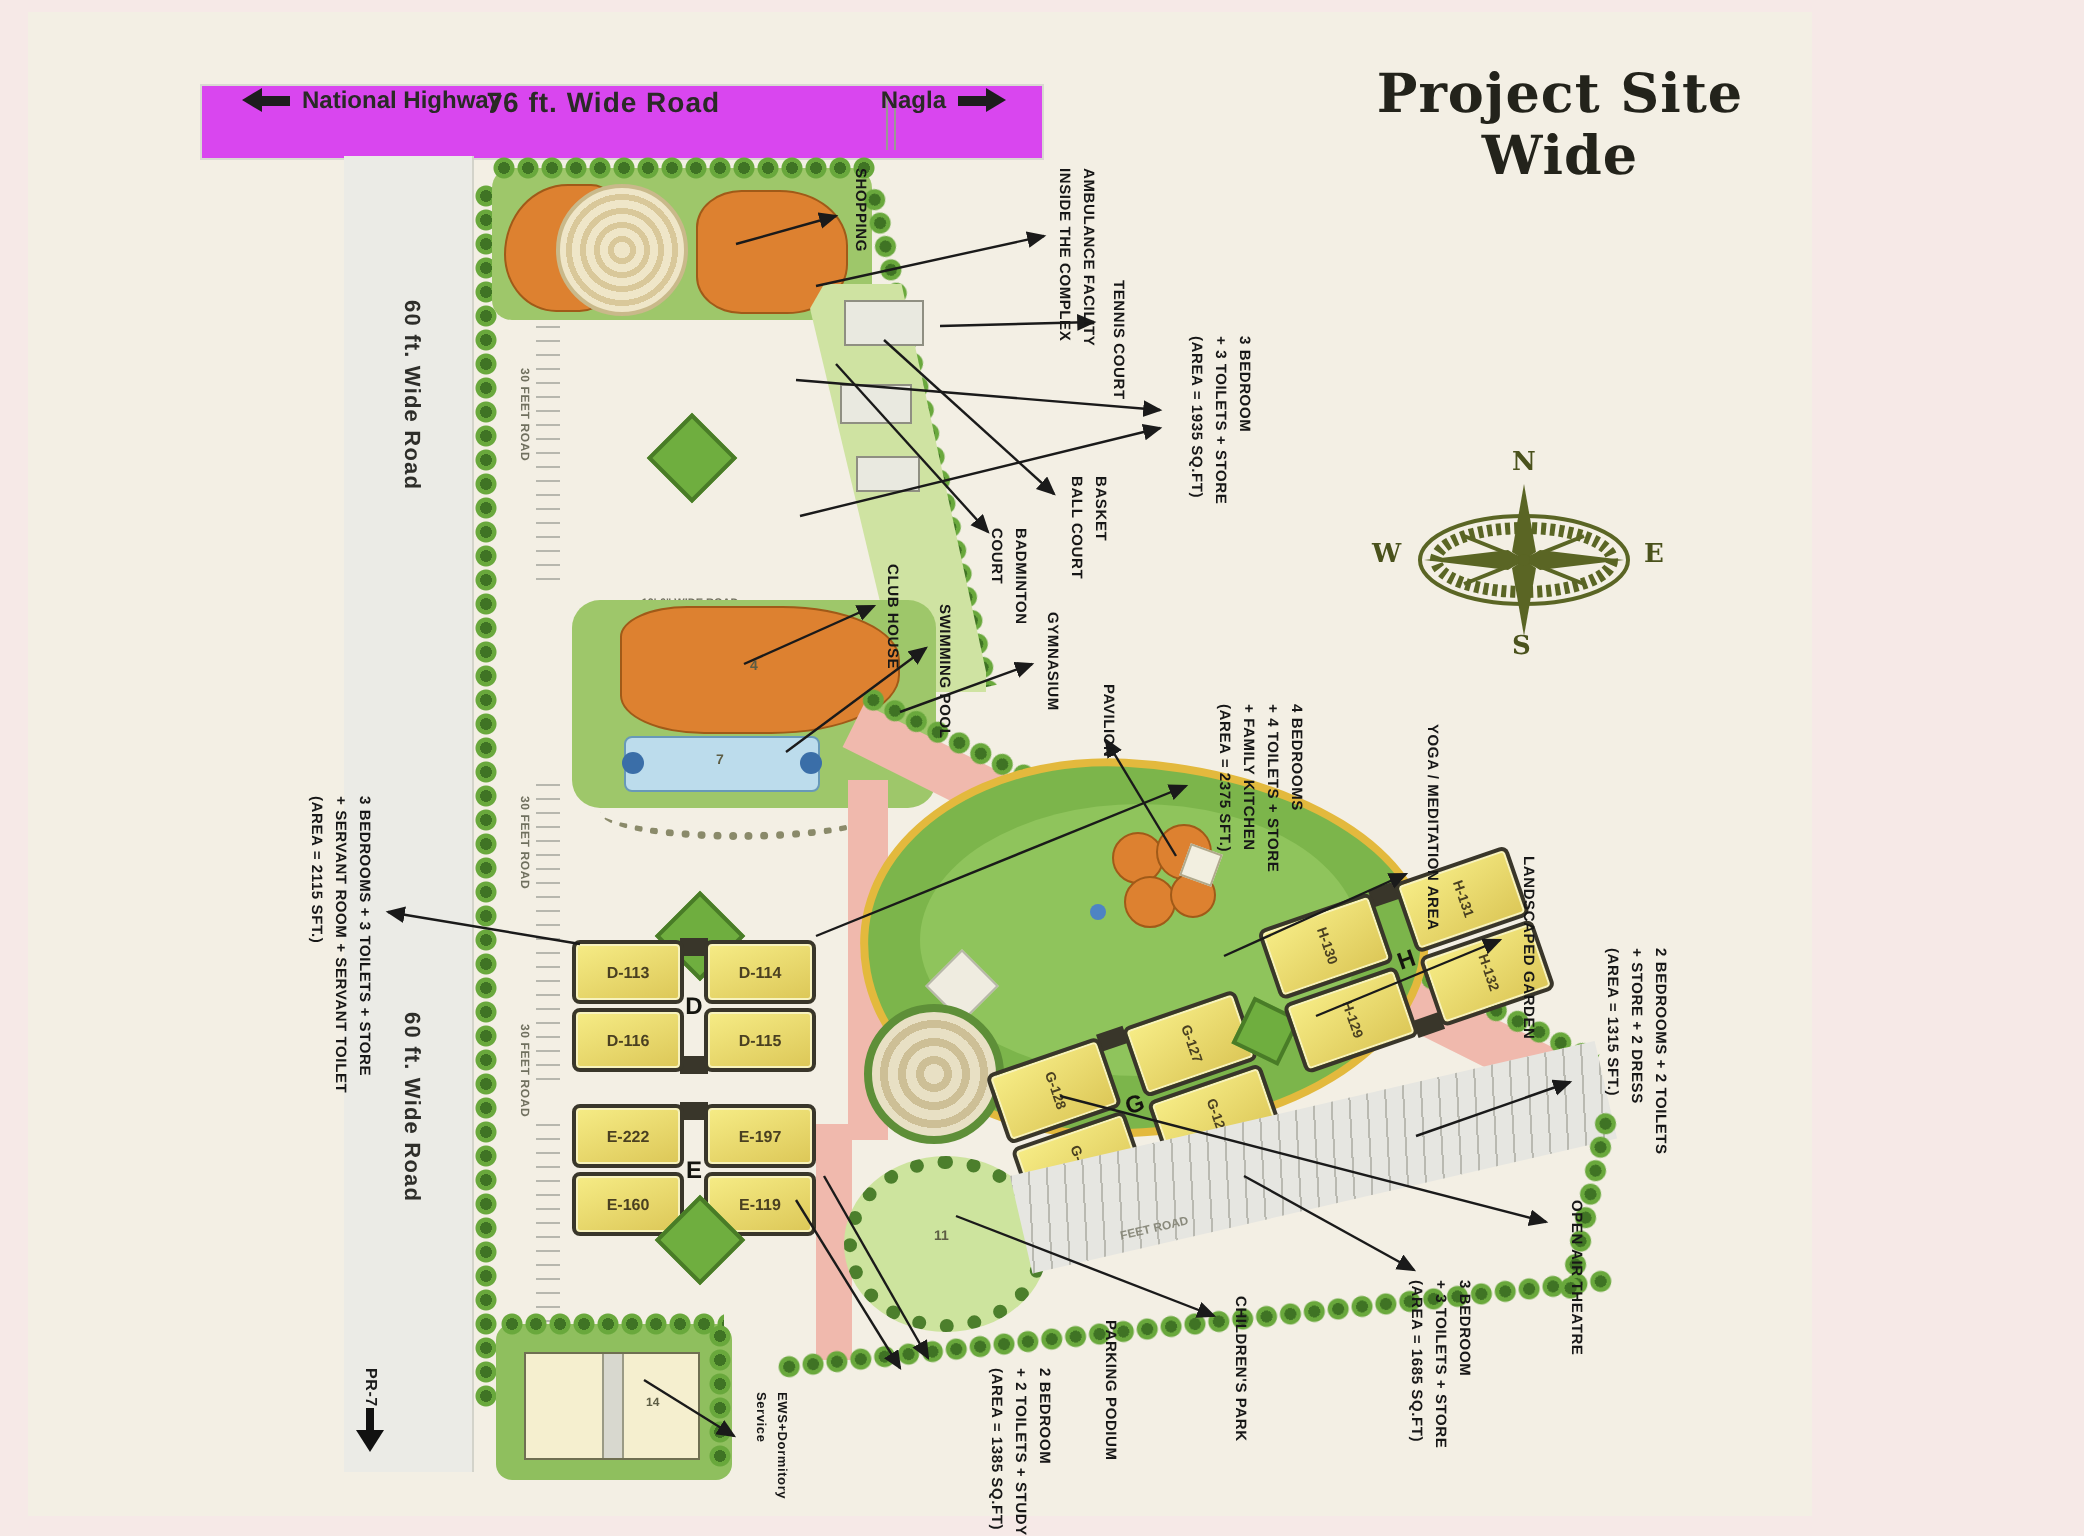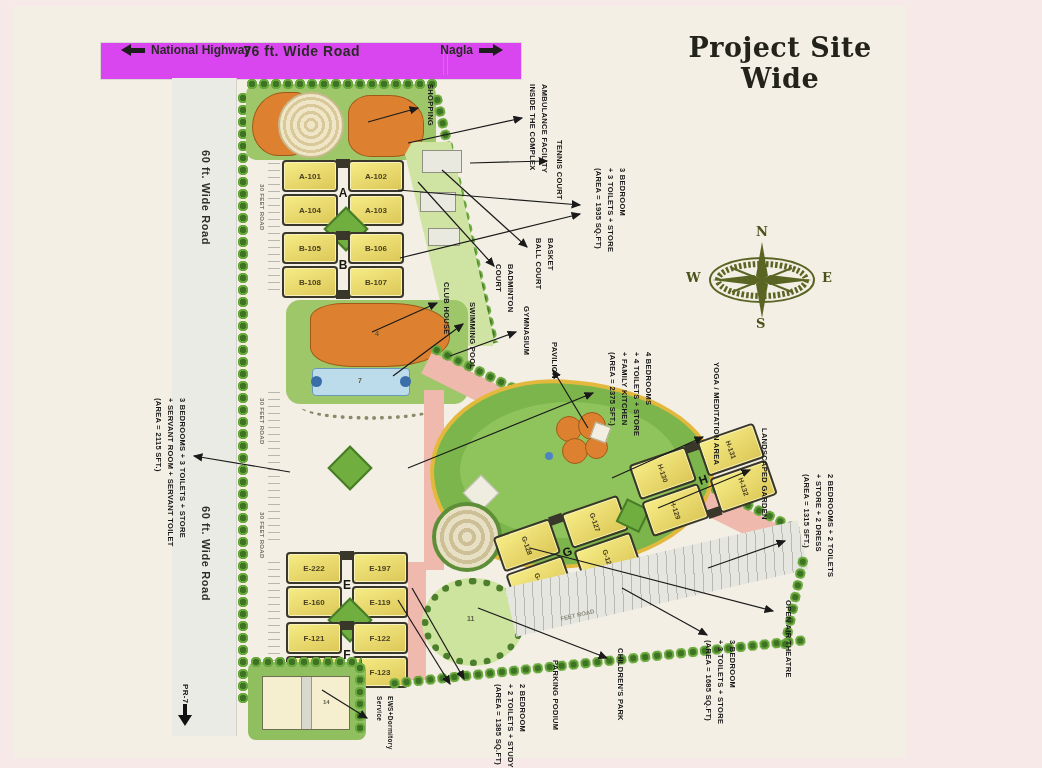--- a/index.html
+++ b/index.html
@@ -105,104 +105,70 @@
   <div class="abs" style="left:278px;top:92px;width:62px;height:62px;border-radius:50%;border:2px solid #c9b98a;
        background:repeating-radial-gradient(circle at 50% 50%, #efe6c8 0 4px, #d9c89a 4px 7px)"></div>
 
   <div class="trees" style="left:430px;top:94px;width:12px;height:256px;transform:rotate(-13deg);transform-origin:top center"></div>
 
   <div class="abs" style="left:405px;top:142px;width:88px;height:204px;background:#cfe3a2;clip-path:polygon(8% 0,52% 0,100% 95%,100% 100%,52% 100%,0 6%)"></div>
   <div class="court" style="left:422px;top:150px;width:38px;height:21px"></div>
   <div class="court" style="left:420px;top:192px;width:34px;height:18px"></div>
   <div class="court" style="left:428px;top:228px;width:30px;height:16px"></div>
 
-  <div class="blk" style="left:282px;top:160px">
-    <div class="core t"></div>
-      <div class="core b"></div>
-    <div class="unit u0">
-        <span>A-101</span>
-      </div>
-    <div class="unit u1">
-        <span>A-102</span>
-      </div>
-    <div class="unit u2">
-        <span>A-104</span>
-      </div>
-    <div class="unit u3">
-        <span>A-103</span>
-      </div>
-    <div class="blk-letter">A</div>
-  </div>
   <div class="gdiamond" style="left:330px;top:213px"></div>
-  <div class="blk" style="left:282px;top:232px">
-    <div class="core t"></div>
-      <div class="core b"></div>
-    <div class="unit u0">
-        <span>B-105</span>
-      </div>
-    <div class="unit u1">
-        <span>B-106</span>
-      </div>
-    <div class="unit u2">
-        <span>B-108</span>
-      </div>
-    <div class="unit u3">
-        <span>B-107</span>
-      </div>
-    <div class="blk-letter">B</div>
-  </div>
 
   <div class="abs green" style="left:286px;top:300px;width:182px;height:104px;border-radius:14px"></div>
   <div class="abs orange" style="left:310px;top:303px;width:138px;height:62px;border-radius:24% 42% 46% 30%">
     <span class="numtag" style="left:64px;top:26px">4</span>
   </div>
   <div class="abs" style="left:312px;top:368px;width:96px;height:26px;background:#bcdcec;border:1px solid #6899b8;border-radius:4px">
     <span class="abs" style="left:-2px;top:7px;width:11px;height:11px;border-radius:50%;background:#3a6ea8"></span>
     <span class="abs" style="right:-2px;top:7px;width:11px;height:11px;border-radius:50%;background:#3a6ea8"></span>
     <span class="numtag" style="left:45px;top:8px">7</span>
   </div>
   <div class="abs" style="left:300px;top:392px;width:140px;height:24px;border-bottom:4px dotted #8a8a6a;border-radius:50%"></div>
 
   <div class="gdiamond" style="left:334px;top:452px"></div>
+  <div class="blk" style="left:286px;top:470px">
+    <div class="core t"></div>
+      <div class="core b"></div>
+    <div class="unit u0">
+        <span>D-113</span>
+      </div>
+    <div class="unit u1">
+        <span>D-114</span>
+      </div>
+    <div class="unit u2">
+        <span>D-116</span>
+      </div>
+    <div class="unit u3">
+        <span>D-115</span>
+      </div>
+    <div class="blk-letter">D</div>
+  </div>
 
   <div class="blk" style="left:286px;top:552px">
     <div class="core t"></div>
       <div class="core b"></div>
     <div class="unit u0">
         <span>E-222</span>
       </div>
     <div class="unit u1">
         <span>E-197</span>
       </div>
     <div class="unit u2">
         <span>E-160</span>
       </div>
     <div class="unit u3">
         <span>E-119</span>
       </div>
     <div class="blk-letter">E</div>
   </div>
   <div class="gdiamond" style="left:334px;top:604px"></div>
-  <div class="blk" style="left:286px;top:622px">
-    <div class="core t"></div>
-      <div class="core b"></div>
-    <div class="unit u0">
-        <span>F-121</span>
-      </div>
-    <div class="unit u1">
-        <span>F-122</span>
-      </div>
-    <div class="unit u2">
-        <span>F-124</span>
-      </div>
-    <div class="unit u3">
-        <span>F-123</span>
-      </div>
-    <div class="blk-letter">F</div>
-  </div>
 
   <div class="abs" style="left:424px;top:390px;width:20px;height:180px;background:#f0b9ad"></div>
   <div class="abs" style="left:408px;top:562px;width:18px;height:118px;background:#f0b9ad"></div>
   <div class="abs" style="left:432px;top:352px;width:412px;height:24px;background:#f0b9ad;transform:rotate(26.5deg);transform-origin:top left"></div>
   <div class="trees" style="left:434px;top:342px;width:410px;height:12px;transform:rotate(26.5deg);transform-origin:top left"></div>
 
   <div class="abs" style="left:430px;top:380px;width:276px;height:182px;background:#7cb54b;border:4px solid #e3b93d;
        border-radius:45% 55% 60% 40% / 50% 45% 55% 50%;transform:rotate(3deg)"></div>
   <div class="abs" style="left:460px;top:402px;width:220px;height:136px;background:#8fc45c;border-radius:50%"></div>
 

